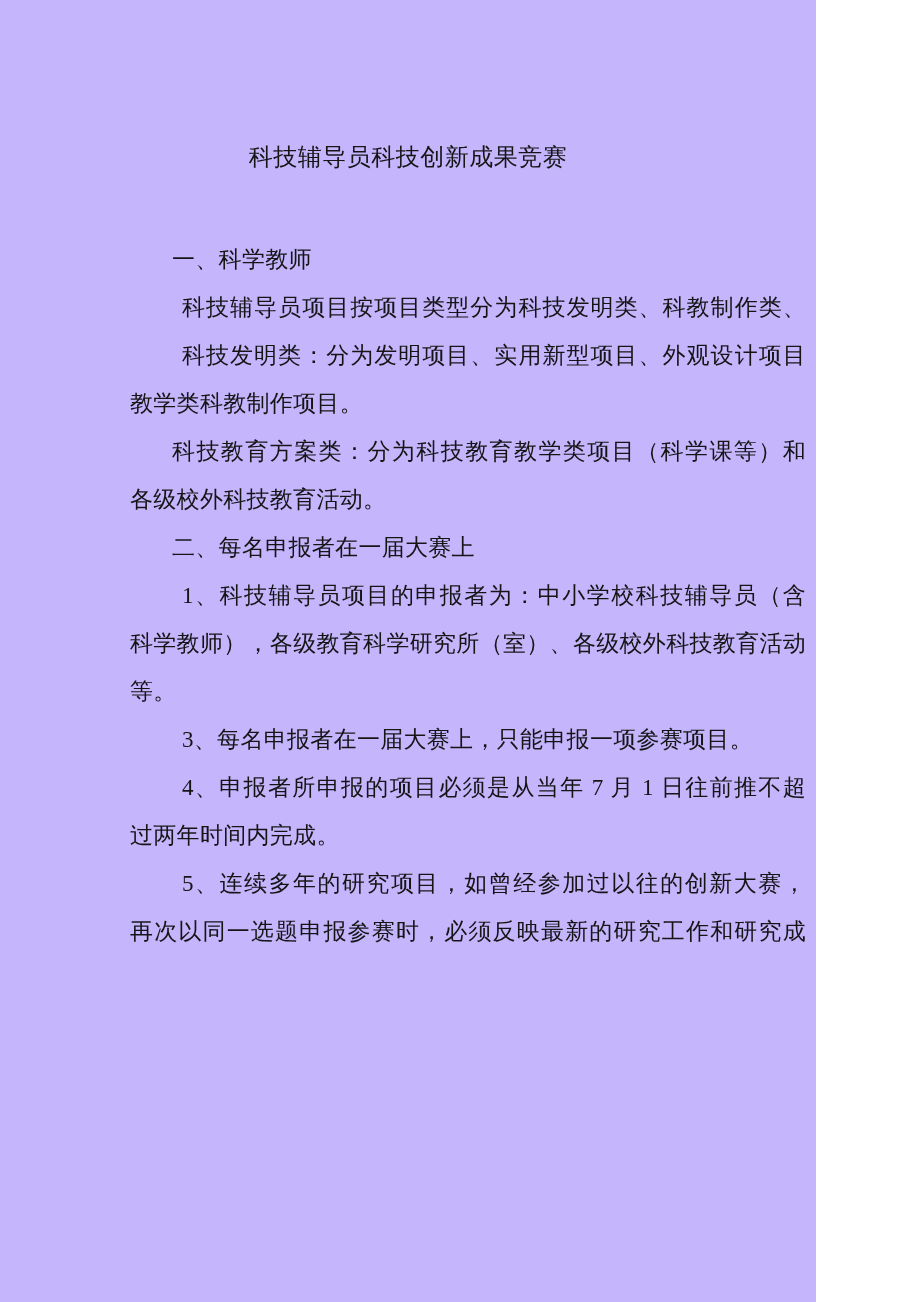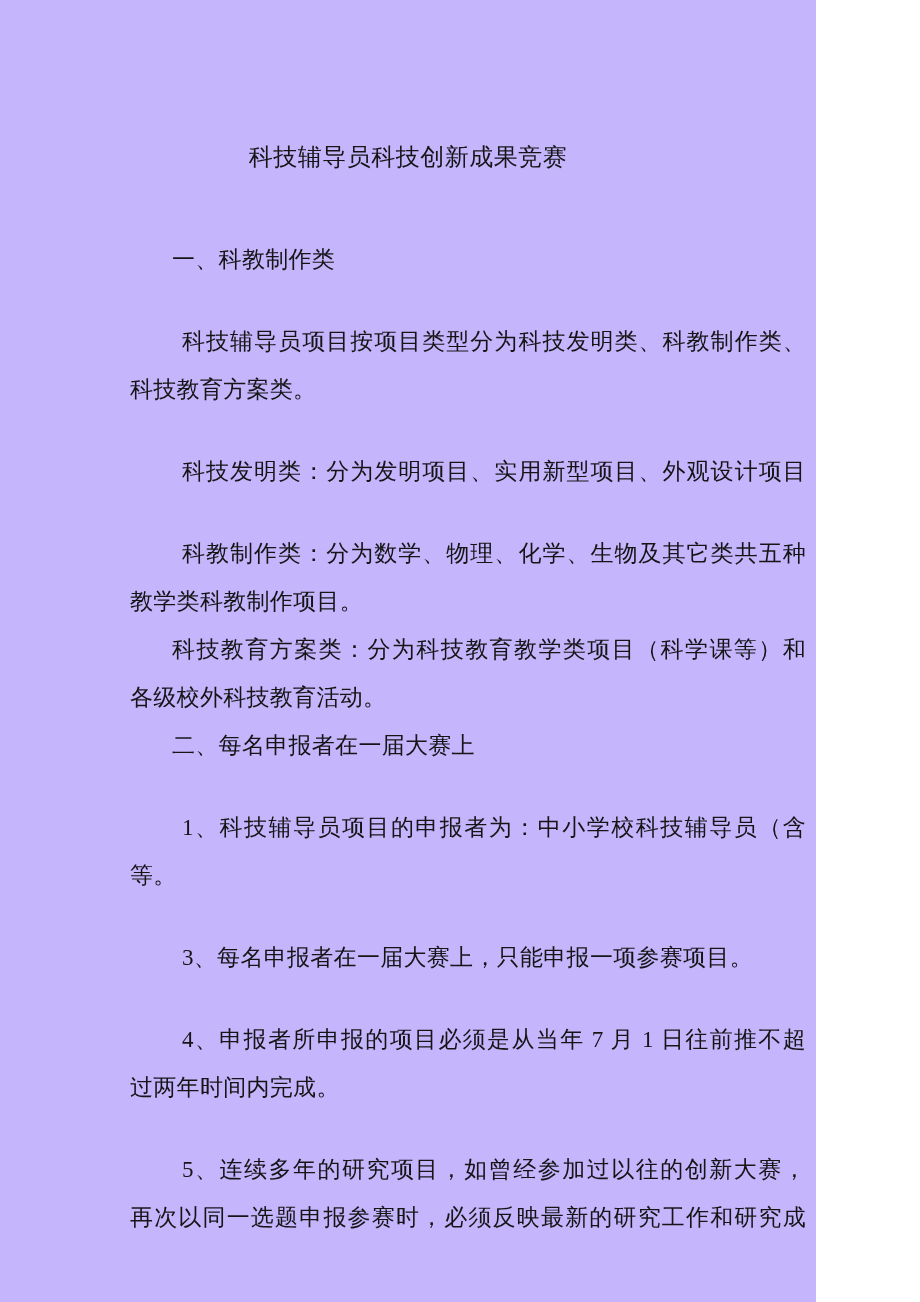--- a/index.html
+++ b/index.html
@@ -41,40 +41,39 @@
     font-size: 23px;
     letter-spacing: 0.3px;
     white-space: normal;
     overflow: visible;
   }
   .line.justify {
     text-align: justify;
     text-align-last: justify;
     text-justify: inter-character;
   }
-  .line.indent-normal { padding-left: 52px; margin-top: 34px; }
+  .line.indent-normal { padding-left: 52px; }
   .line.indent-small  { padding-left: 42px; }
   .line.indent-none   { padding-left: 0; }
 </style>
 </head>
 <body>
 
 <div class="page">
   <h1 class="doc-title">科技辅导员科技创新成果竞赛</h1>
   <div class="doc-lines" id="doc-lines">
-      <div class="line indent-small">一、科教制作类</div>
+      <div class="line indent-small">一、科学教师</div>
       <div class="line indent-normal justify">科技辅导员项目按项目类型分为科技发明类、科教制作类、</div>
-      <div class="line indent-none">科技教育方案类。</div>
       <div class="line indent-normal justify">科技发明类：分为发明项目、实用新型项目、外观设计项目</div>
-      <div class="line indent-normal justify">科教制作类：分为数学、物理、化学、生物及其它类共五种</div>
       <div class="line indent-none">教学类科教制作项目。</div>
       <div class="line indent-small justify">科技教育方案类：分为科技教育教学类项目（科学课等）和</div>
       <div class="line indent-none">各级校外科技教育活动。</div>
       <div class="line indent-small">二、每名申报者在一届大赛上</div>
       <div class="line indent-normal justify">1、科技辅导员项目的申报者为：中小学校科技辅导员（含</div>
+      <div class="line indent-none justify">科学教师），各级教育科学研究所（室）、各级校外科技教育活动</div>
       <div class="line indent-none">等。</div>
       <div class="line indent-normal">3、每名申报者在一届大赛上，只能申报一项参赛项目。</div>
       <div class="line indent-normal justify">4、申报者所申报的项目必须是从当年 7 月 1 日往前推不超</div>
       <div class="line indent-none">过两年时间内完成。</div>
       <div class="line indent-normal justify">5、连续多年的研究项目，如曾经参加过以往的创新大赛，</div>
       <div class="line indent-none justify">再次以同一选题申报参赛时，必须反映最新的研究工作和研究成</div>
     </div>
 </div>
 
 </body></html>

